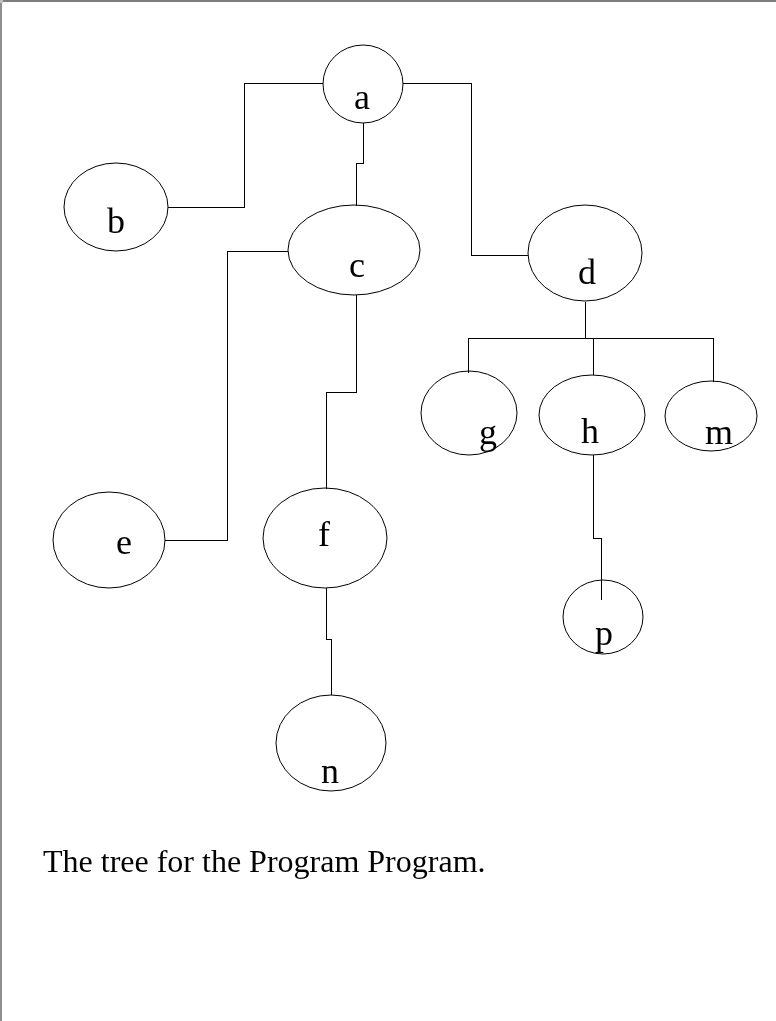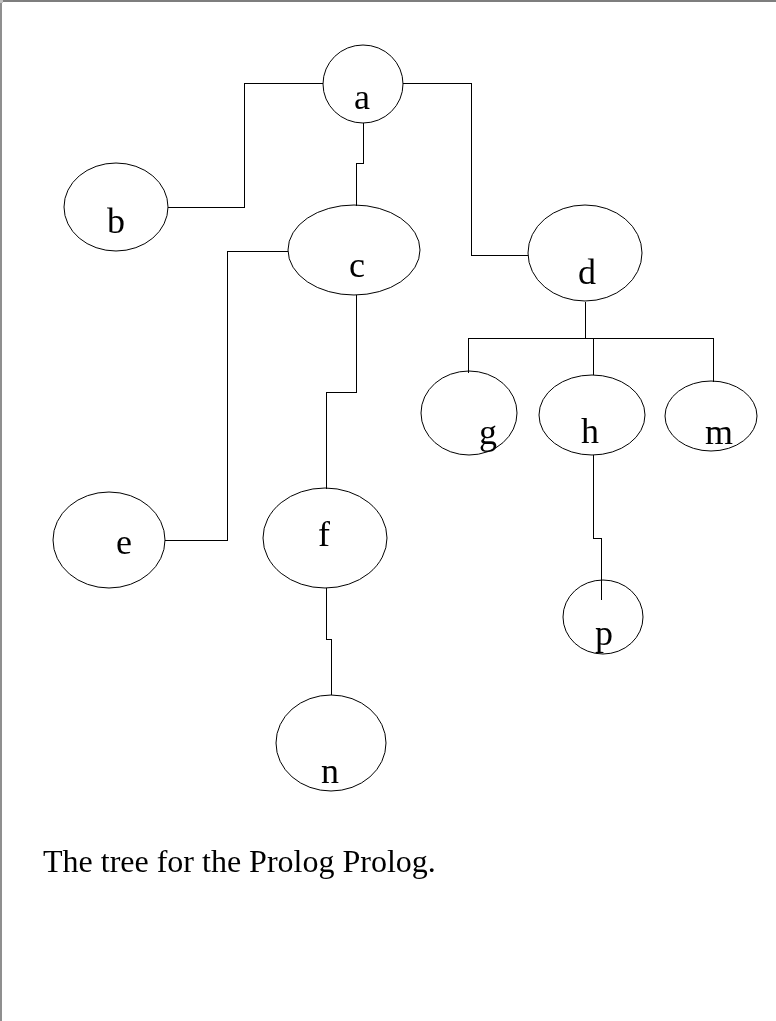--- a/index.html
+++ b/index.html
@@ -107,13 +107,13 @@
     <polyline points="403,83 471,83 471,255 528,255" fill="none" stroke="#000000" stroke-width="1" shape-rendering="crispEdges"></polyline>
     <polyline points="288,251 227,251 227,540 165,540" fill="none" stroke="#000000" stroke-width="1" shape-rendering="crispEdges"></polyline>
     <polyline points="356,295 356,392 326,392 326,489" fill="none" stroke="#000000" stroke-width="1" shape-rendering="crispEdges"></polyline>
     <polyline points="585,302 585,338 468,338 468,373" fill="none" stroke="#000000" stroke-width="1" shape-rendering="crispEdges"></polyline>
     <polyline points="585,302 585,338 593,338 593,375" fill="none" stroke="#000000" stroke-width="1" shape-rendering="crispEdges"></polyline>
     <polyline points="585,302 585,338 713,338 713,382" fill="none" stroke="#000000" stroke-width="1" shape-rendering="crispEdges"></polyline>
     <polyline points="593,455 593,538 601,538 601,600" fill="none" stroke="#000000" stroke-width="1" shape-rendering="crispEdges"></polyline>
     <polyline points="326,588 326,639 331,639 331,695" fill="none" stroke="#000000" stroke-width="1" shape-rendering="crispEdges"></polyline>
   </svg>
 
-<div class="caption" style="color: rgb(0, 0, 0);">The tree for the Prolog Prolog.</div>
+<div class="caption" style="color: rgb(0, 0, 0);">The tree for the Program Program.</div>
 
 </body></html>

